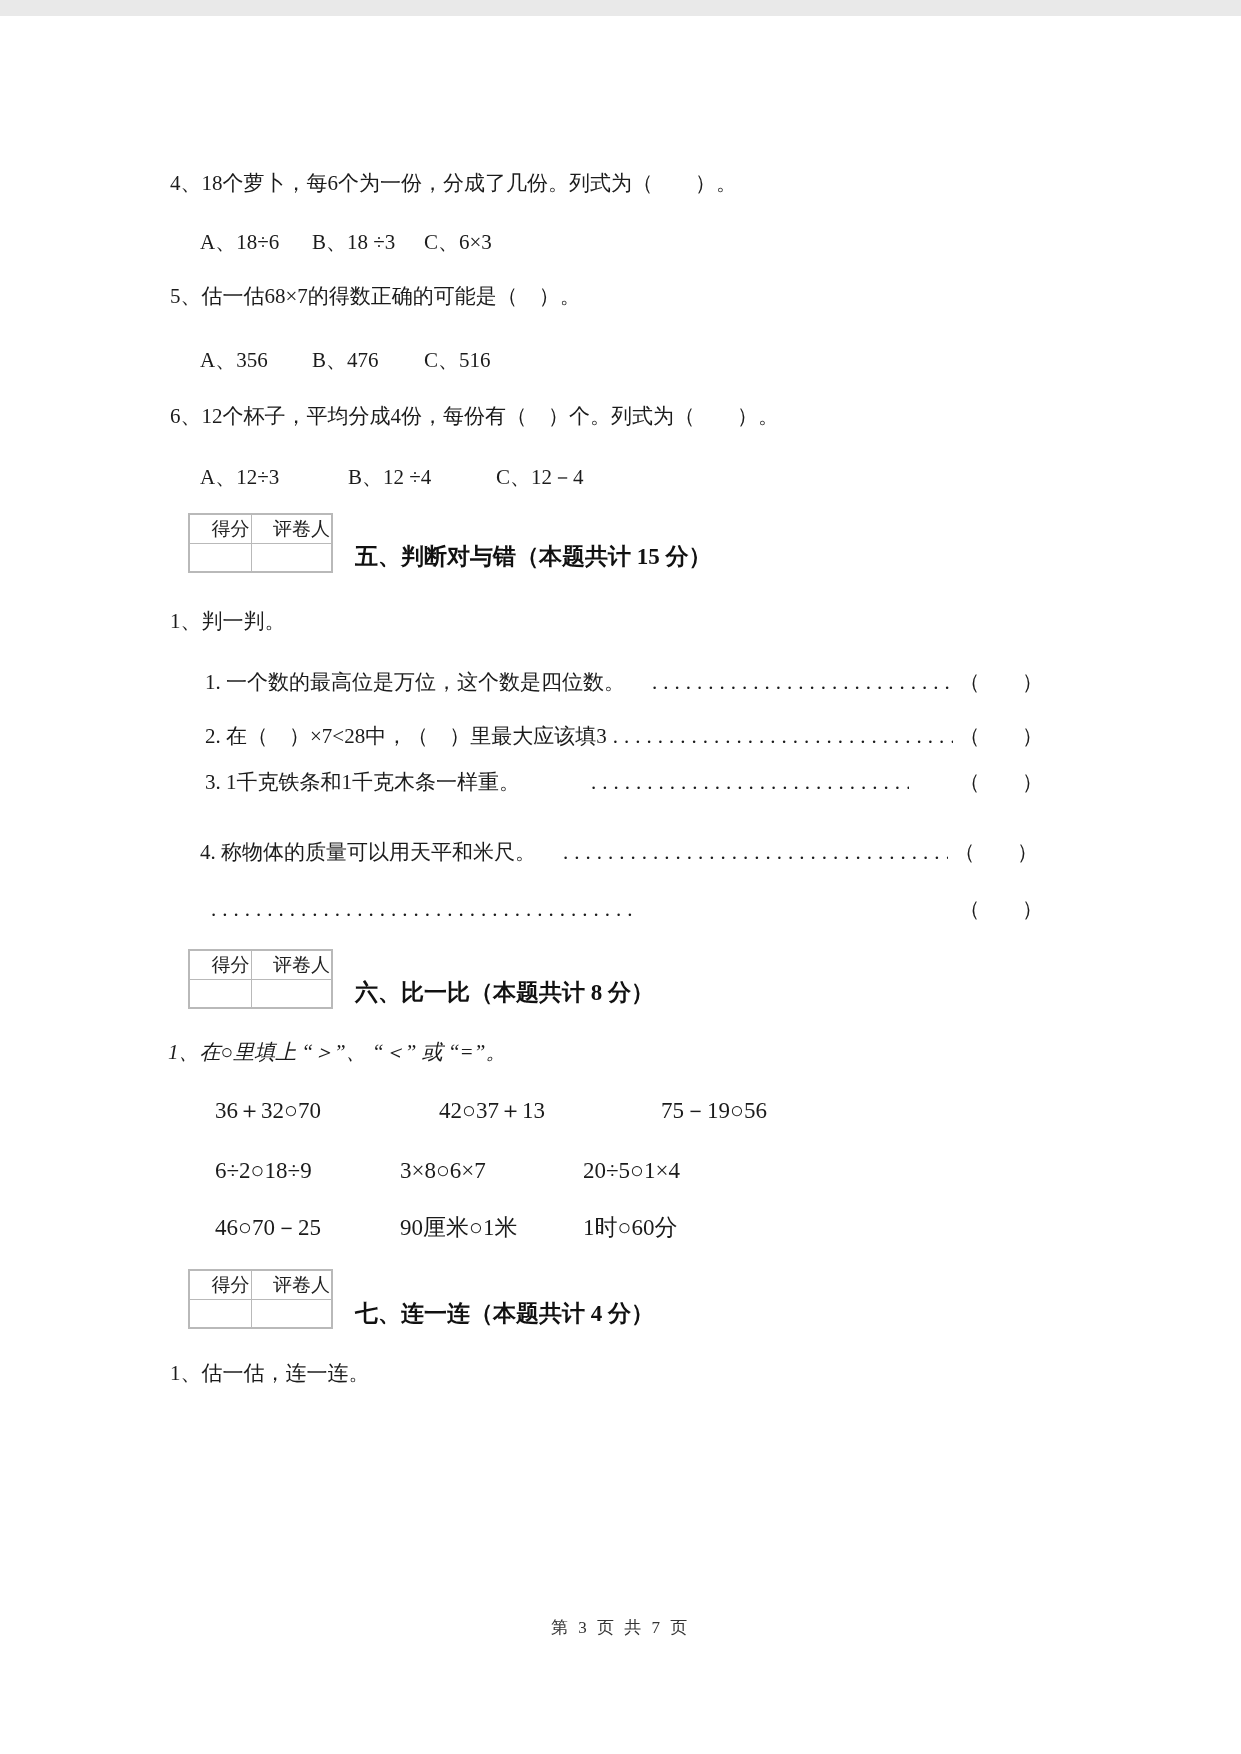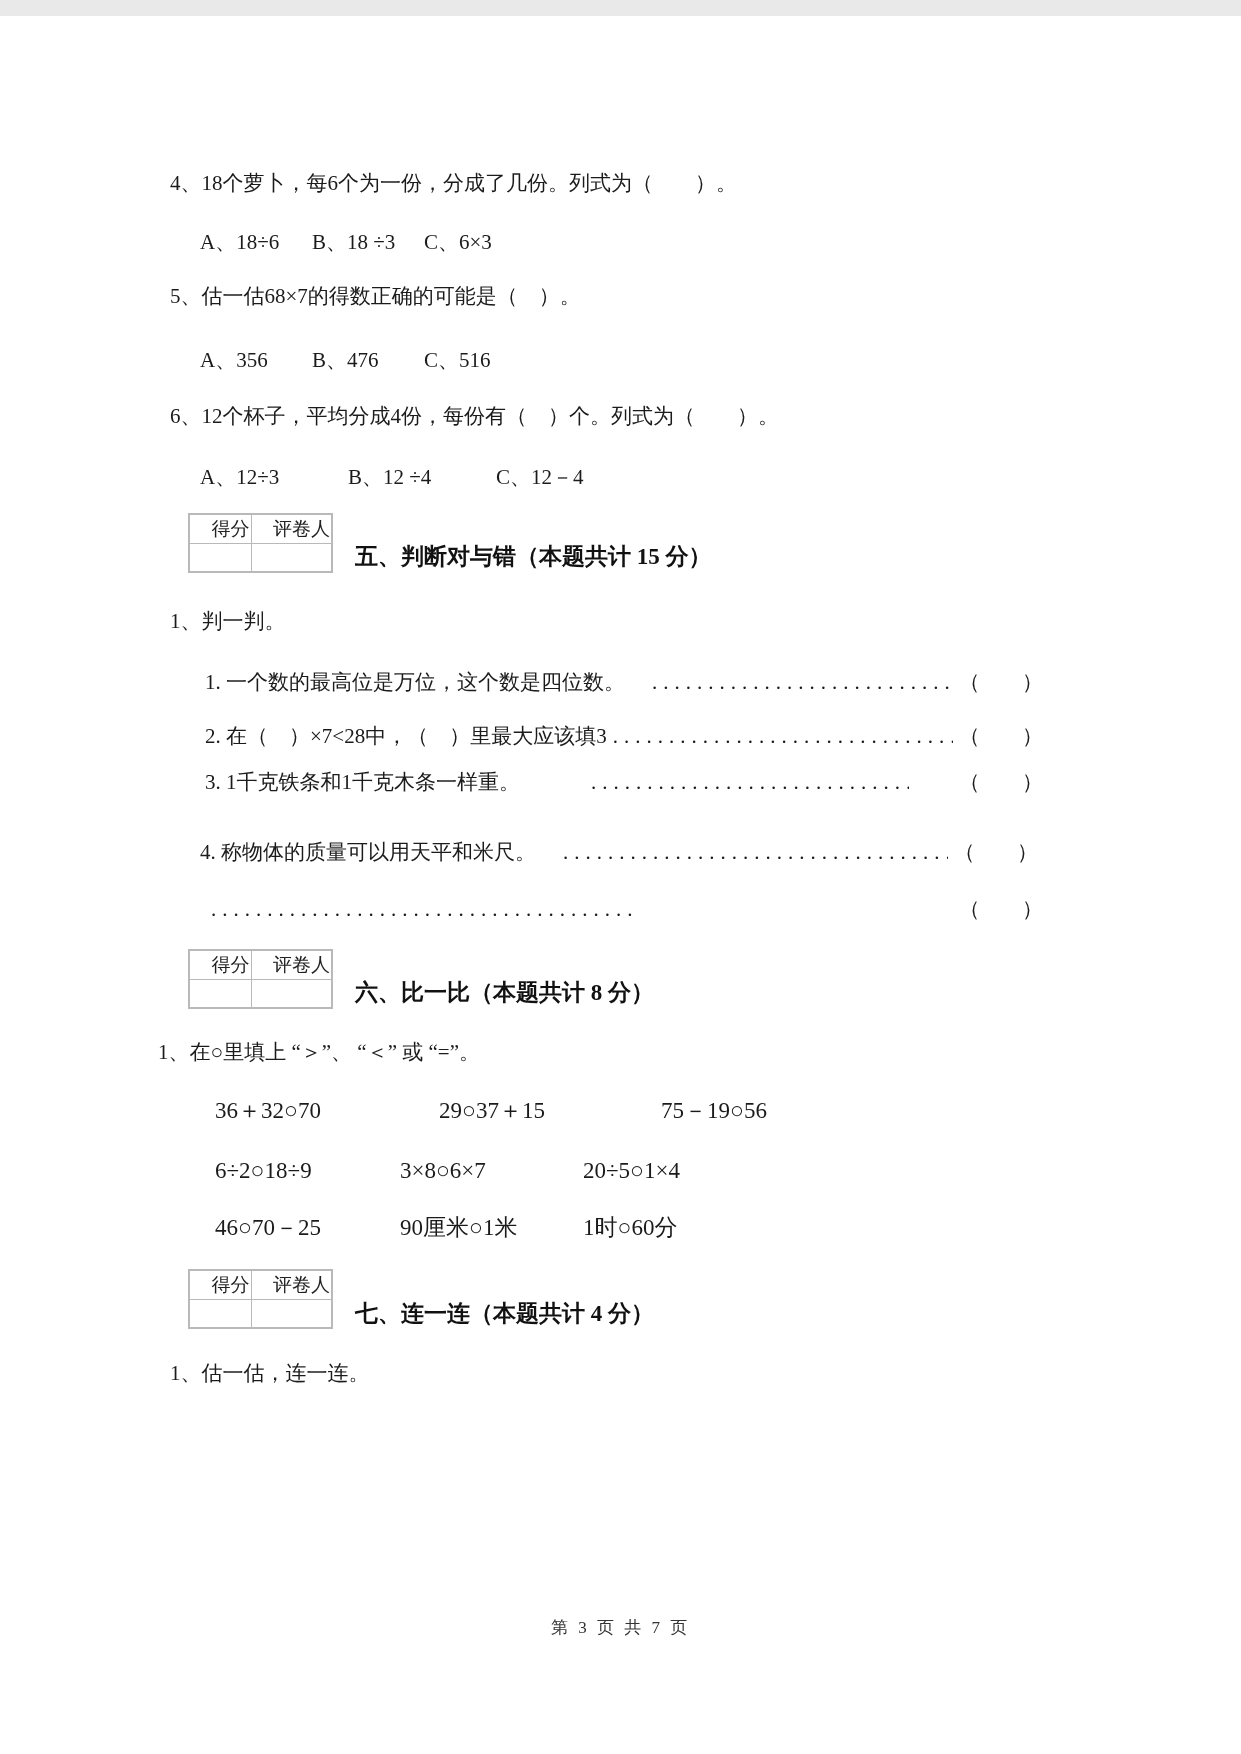--- a/index.html
+++ b/index.html
@@ -120,25 +120,25 @@
   </div>
 
   <div class="scorebox" style="left:188px; top:933px;">
     <div class="cell br bb">得分</div>
     <div class="cell bb">评卷人</div>
     <div class="cell br"></div>
     <div class="cell"></div>
   </div>
   <div class="abs sec-title" style="left:355px; top:963px;">六、比一比（本题共计 8 分）</div>
 
-  <div class="abs intro" style="left:158px; top:1022px;">1、在○里填上 “＞”、 “＜” 或 “=”。</div>
+  <div class="abs intro" style="left:168px; top:1022px;font-style:italic;">1、在○里填上 “＞”、 “＜” 或 “=”。</div>
 
   <div class="abs comp-row" style="left:215px; top:1080px; width:840px;gap:39px;">
     <span>36＋32○70</span>
-    <span>29○37＋15</span>
+    <span>42○37＋13</span>
     <span>75－19○56</span>
   </div>
   <div class="abs comp-row" style="left:215px; top:1140px; width:840px;">
     <span>6÷2○18÷9</span>
     <span>3×8○6×7</span>
     <span>20÷5○1×4</span>
   </div>
   <div class="abs comp-row" style="left:215px; top:1197px; width:840px;">
     <span>46○70－25</span>
     <span>90厘米○1米</span>

